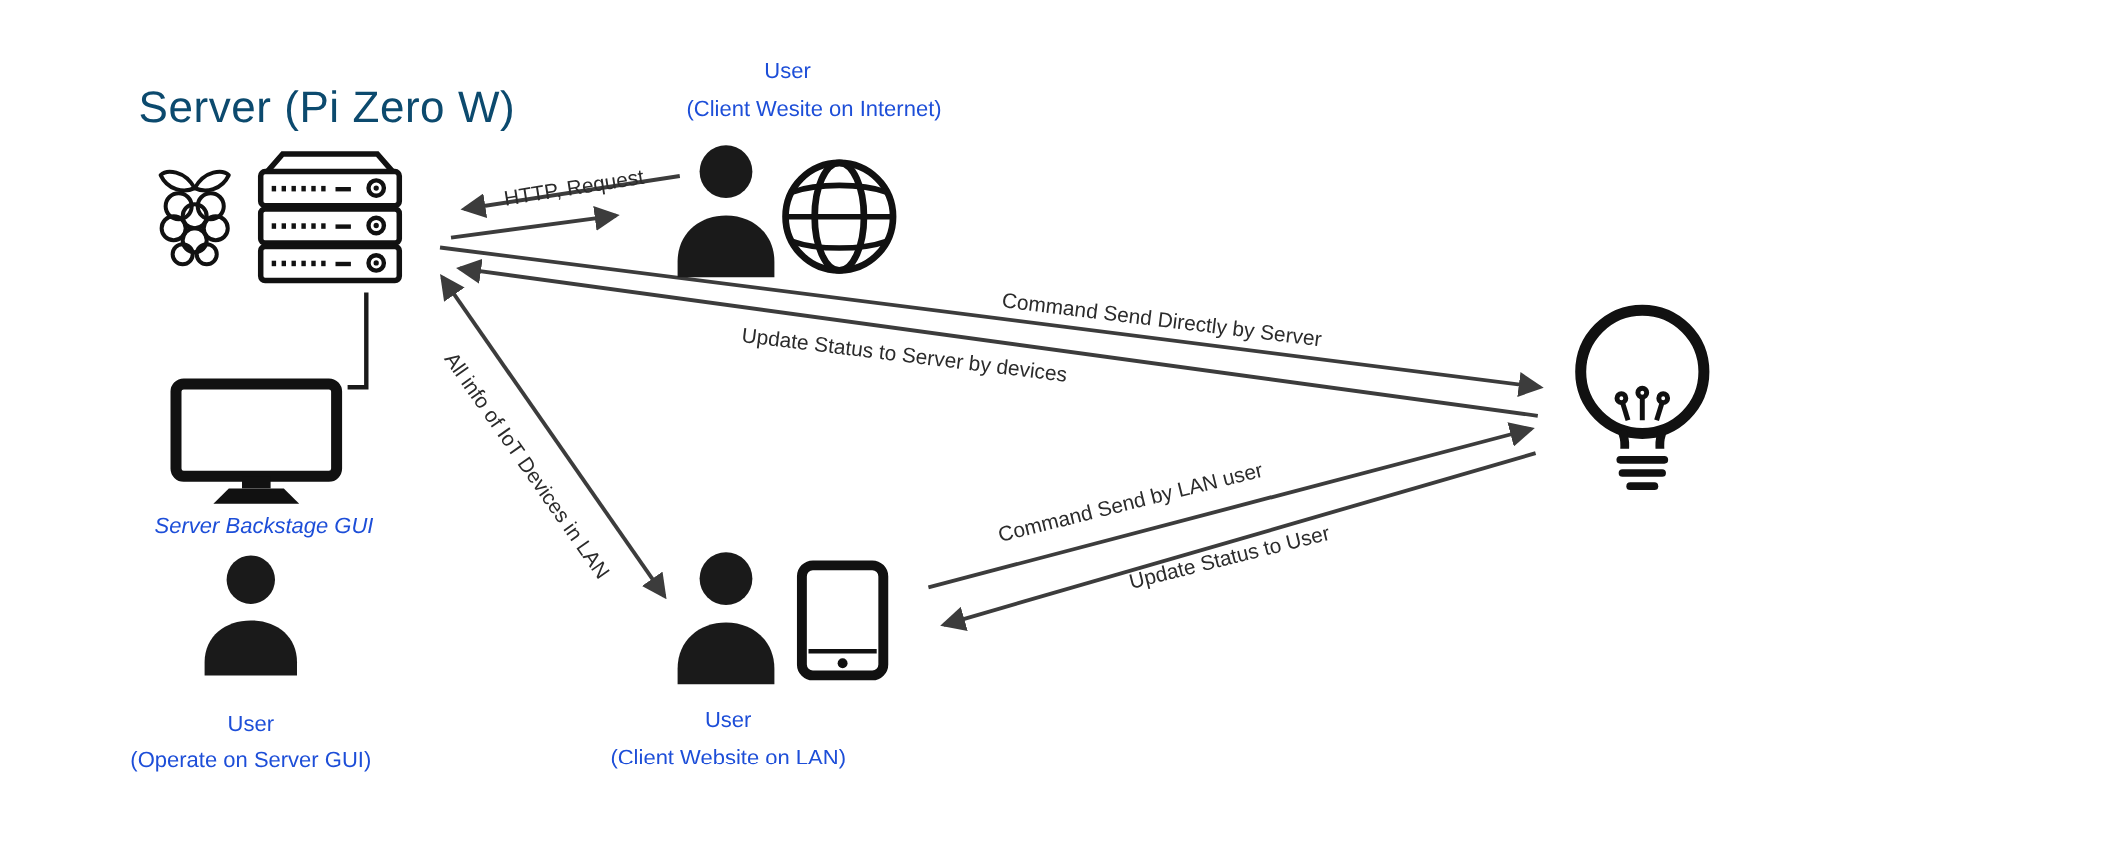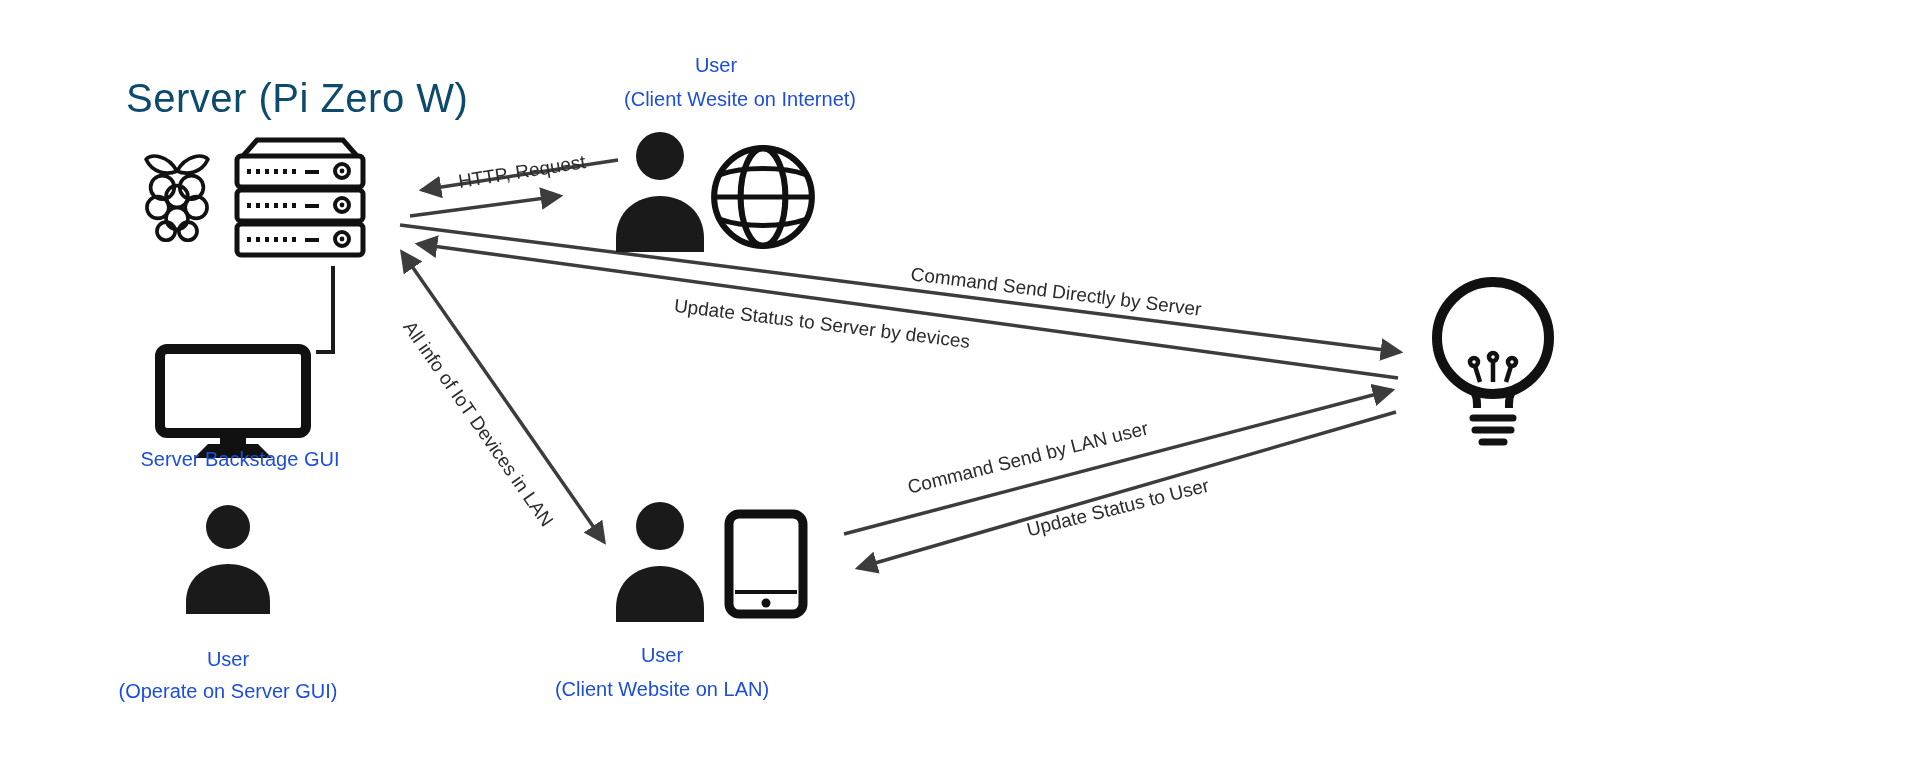--- a/index.html
+++ b/index.html
@@ -138,21 +138,21 @@
   </div>
 
   <div class="abs" style="left:152px; top:342px;">
     <svg width="162" height="120" viewBox="0 0 162 120">
       <rect x="8" y="7" width="146" height="84" rx="7" fill="none" stroke="#111" stroke-width="10"></rect>
       <rect x="68" y="91" width="26" height="11" fill="#111"></rect>
       <path d="M42 116 H120 L106 102 H56 Z" fill="#111"></path>
     </svg>
   </div>
 
-  <div class="node-label" style="left:240px; top:448px;">Server Backstage GUI</div>
+  <div class="node-label" style="left:240px; top:468px;font-style:italic;">Server Backstage GUI</div>
 
   <div class="abs" style="left:180px; top:500px;">
     <svg width="96" height="120" viewBox="0 0 96 120">
       <circle cx="48" cy="27" r="22" fill="#1a1a1a"></circle>
       <path d="M6 114 v-12 c0-24 19-38 42-38 s42 14 42 38 v12 z" fill="#1a1a1a"></path>
     </svg>
   </div>
 
   <div class="node-label" style="left:228px; top:648px;">User</div>
   <div class="node-label" style="left:228px; top:680px;">(Operate on Server GUI)</div>

